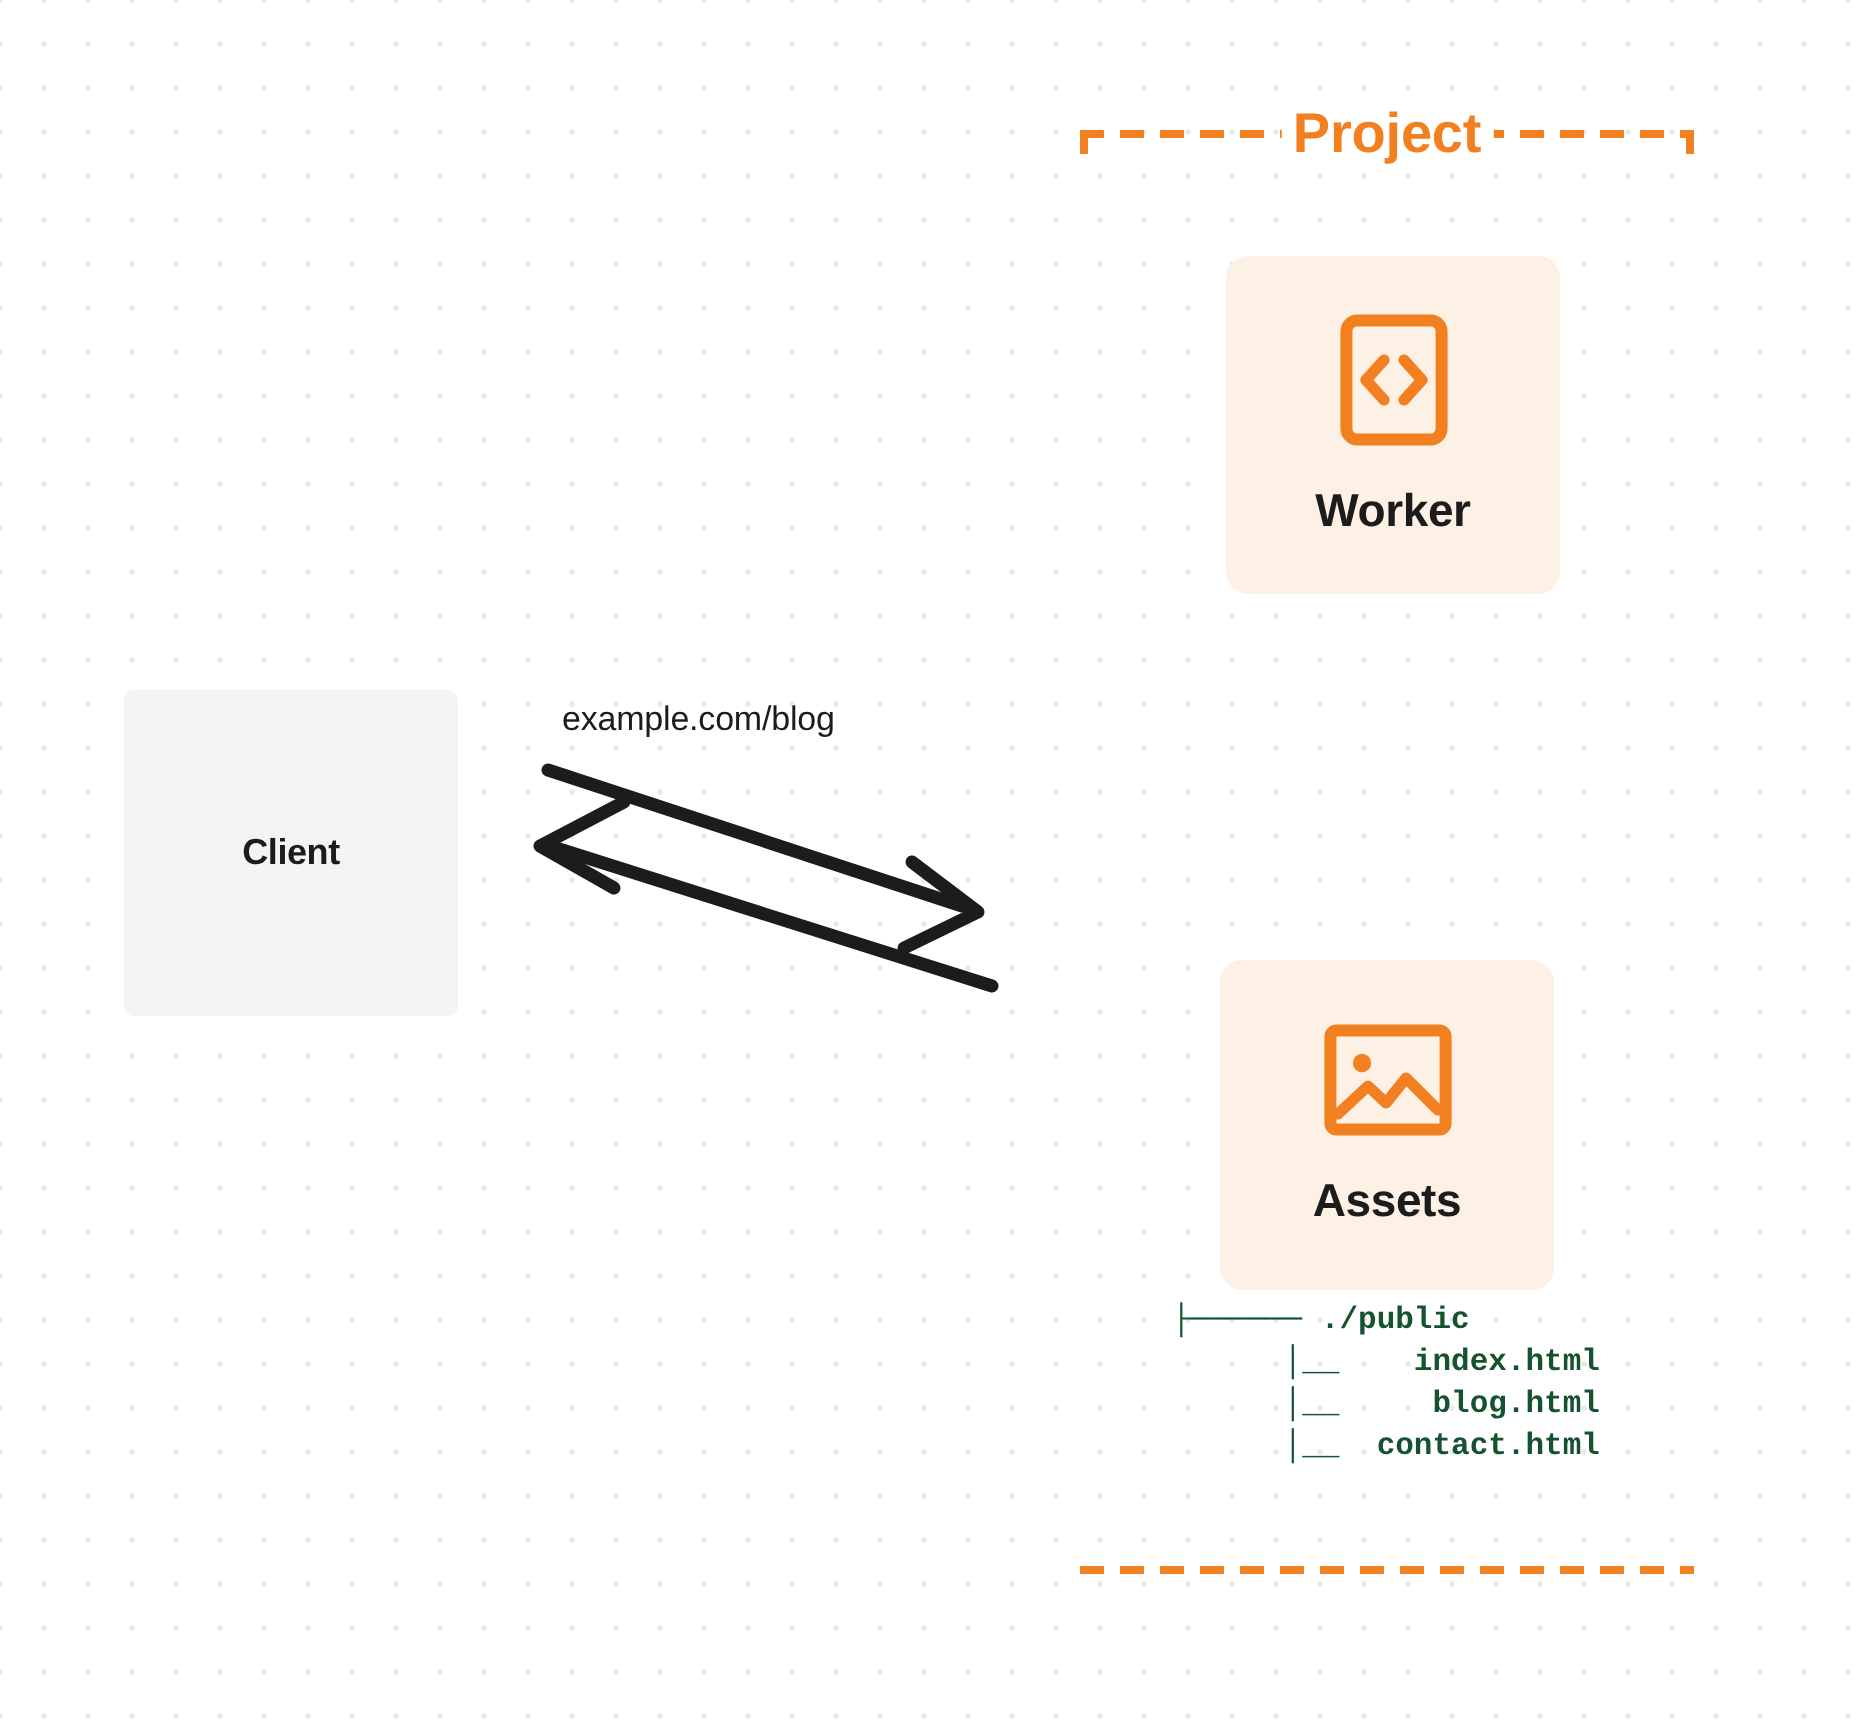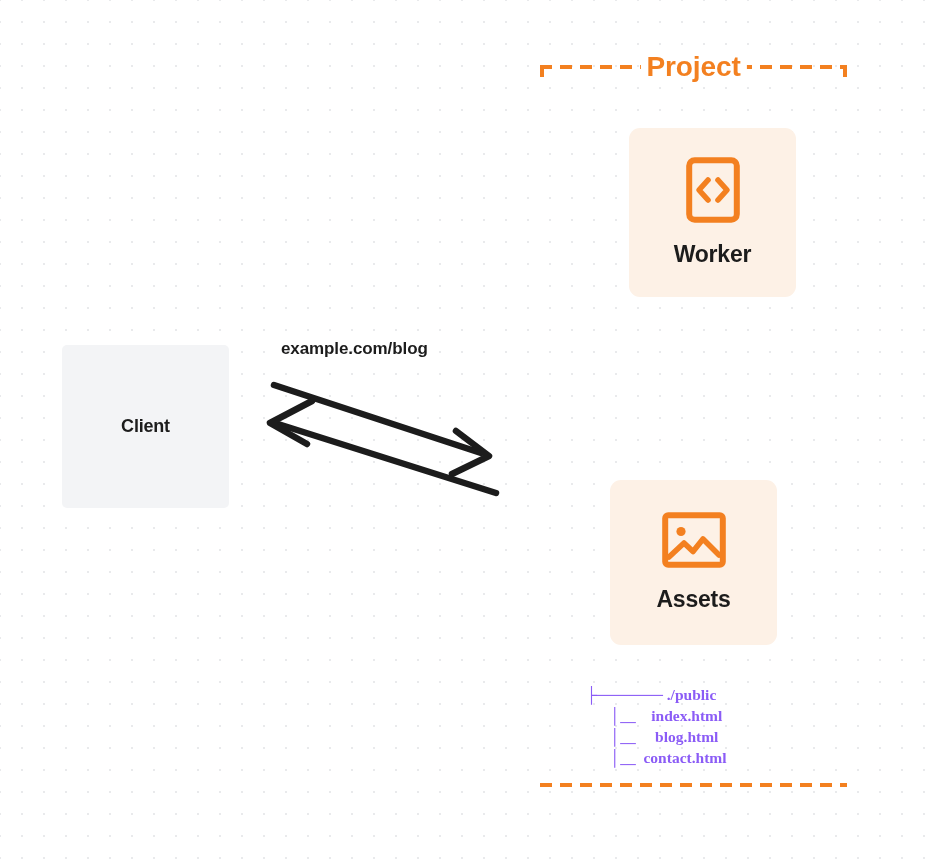--- a/index.html
+++ b/index.html
@@ -99,21 +99,20 @@
   }
 
   
   #worker-node {
     left: 613px;
     top: 128px;
     width: 167px;
     height: 169px;
     background: #fdf1e6;
     border-radius: 11px;
-    margin-left: 16px;
   }
   #assets-node {
     left: 610px;
     top: 480px;
     width: 167px;
     height: 165px;
     background: #fdf1e6;
     border-radius: 11px;
   }
   .tile-icon {
@@ -124,48 +123,48 @@
     font-size: 23px;
     font-weight: 700;
     color: #1c1c1c;
     letter-spacing: -0.2px;
   }
 
   
   #url-label {
     position: absolute;
     left: 281px;
-    top: 339px;
+    top: 350px;
     font-size: 17px;
-    font-weight: 700;
+    font-weight: 400;
     color: #1c1c1c;
     letter-spacing: -0.1px;
     white-space: nowrap;
   }
 
   
   #arrow-layer {
     position: absolute;
     left: 0;
     top: 0;
     width: 938px;
     height: 860px;
     pointer-events: none;
   }
 
   
   #file-tree {
     position: absolute;
     left: 586px;
-    top: 684px;
-    font-family: Liberation Serif, serif;
+    top: 650px;
+    font-family: Liberation Mono, monospace;
     font-size: 15.5px;
     line-height: 21px;
     font-weight: 700;
-    color: #8b5cf6;
+    color: #14532d;
     white-space: pre;
   }
 </style>
 </head>
 <body>
 
 <div id="dot-grid"></div>
 
 <div class="node" id="client-node">
   <span class="node-label">Client</span>

